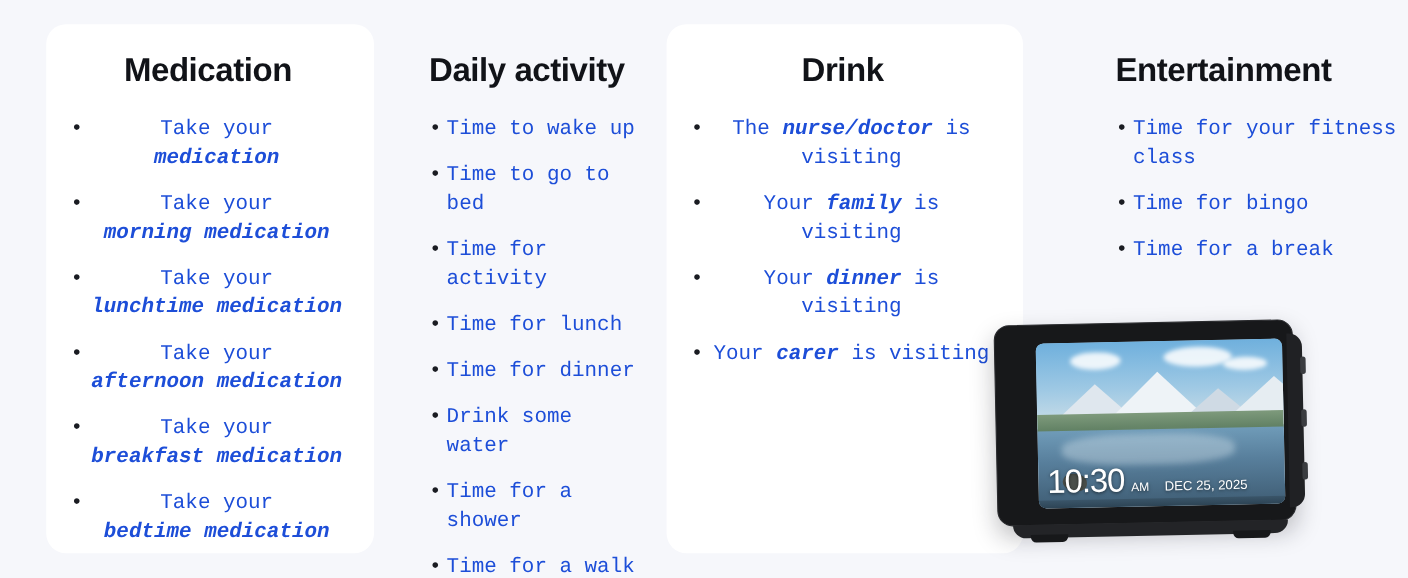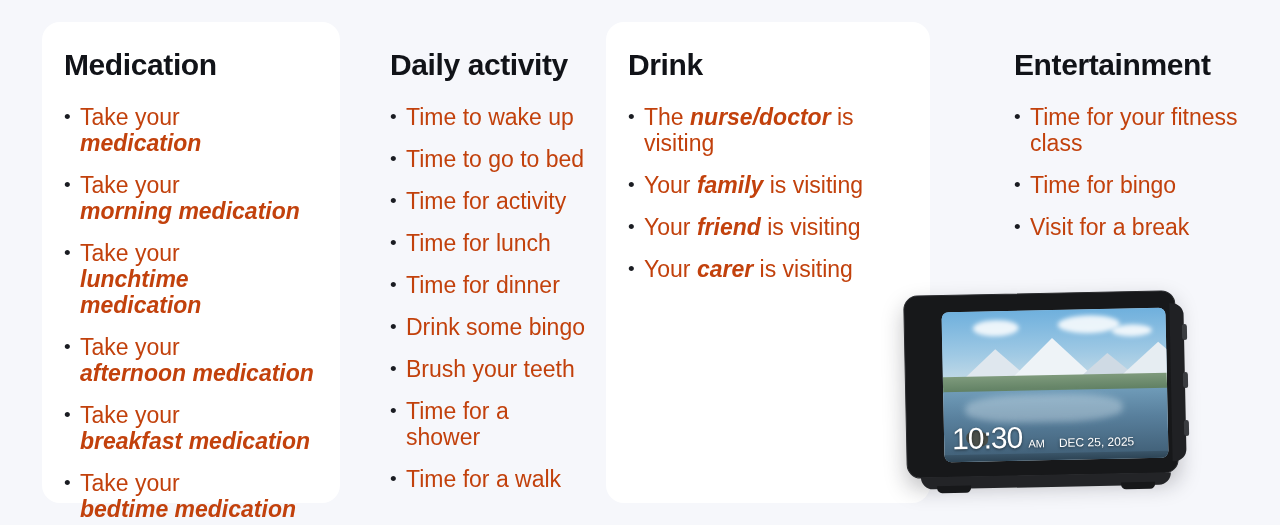--- a/index.html
+++ b/index.html
@@ -17,20 +17,21 @@
 
   
   .col {
     position: absolute;
     top: 22px;
     padding: 26px 26px 20px 22px;
   }
   .col.card {
     background: #ffffff;
     border-radius: 18px;
+    text-align: center;
   }
 
   .col-medication   { left: 42px;  width: 298px; height: 481px; }
   .col-daily        { left: 368px; width: 244px; height: 481px; background: transparent; }
   .col-visit        { left: 606px; width: 324px; height: 481px; }
   .col-entertain    { left: 992px; width: 310px; height: 481px; background: transparent; }
 
   
   h2 {
     font-size: 30px;
@@ -51,24 +52,25 @@
     background: #f5e93f;
     z-index: -1;
   }
   h2 .txt { position: relative; z-index: 2; }
 
   
   ul { list-style: none; }
   li {
     position: relative;
     padding-left: 16px;
-    font-size: 23px;
+    font-size: 19px;
     line-height: 26px;
-    color: #c2410c;
+    color: #1d4ed8;
     margin-bottom: 16px;
+    font-family: Liberation Mono, monospace;
   }
   li::before {
     content: "\2022";
     position: absolute;
     left: 0; top: 0;
     font-size: 19px;
     line-height: 26px;
     color: #1a1c22;
   }
   li .em {
@@ -242,22 +244,21 @@
     <h2>
       <span class="txt">Daily activity</span>
       <span class="hl"></span>
     </h2>
     <ul>
       <li><span>Time to wake up</span></li>
       <li><span>Time to go to bed</span></li>
       <li><span>Time for activity</span></li>
       <li><span>Time for lunch</span></li>
       <li><span>Time for dinner</span></li>
-      <li><span>Drink some bingo</span></li>
-      <li><span>Brush your teeth</span></li>
+      <li><span>Drink some water</span></li>
       <li><span>Time for a shower</span></li>
       <li><span>Time for a walk</span></li>
     </ul>
   </section>
 
   <section class="col card col-visit">
     <h2>
       <span class="txt">Drink</span>
       <span class="hl"></span>
     </h2>
@@ -267,40 +268,40 @@
         <span class="em">nurse/doctor</span>
         <span>is visiting</span>
       </li>
       <li>
         <span>Your</span>
         <span class="em">family</span>
         <span>is visiting</span>
       </li>
       <li>
         <span>Your</span>
-        <span class="em">friend</span>
+        <span class="em">dinner</span>
         <span>is visiting</span>
       </li>
       <li>
         <span>Your</span>
         <span class="em">carer</span>
         <span>is visiting</span>
       </li>
     </ul>
   </section>
 
   <section class="col col-entertain">
     <h2>
       <span class="txt">Entertainment</span>
       <span class="hl"></span>
     </h2>
     <ul>
       <li><span>Time for your fitness class</span></li>
       <li><span>Time for bingo</span></li>
-      <li><span>Visit for a break</span></li>
+      <li><span>Time for a break</span></li>
     </ul>
   </section>
 
   <div class="device">
     <div class="body"></div>
     <div class="sidebtns">
       <i></i>
       <i></i>
       <i></i>
     </div>

